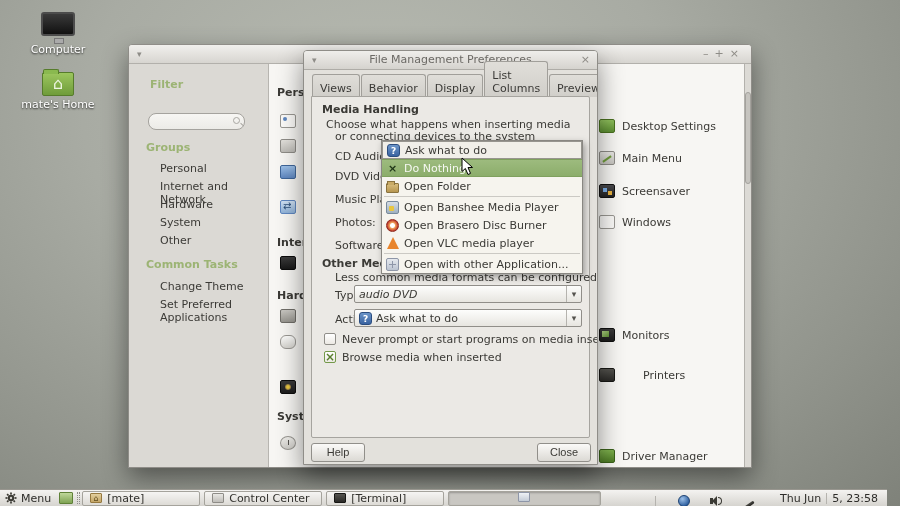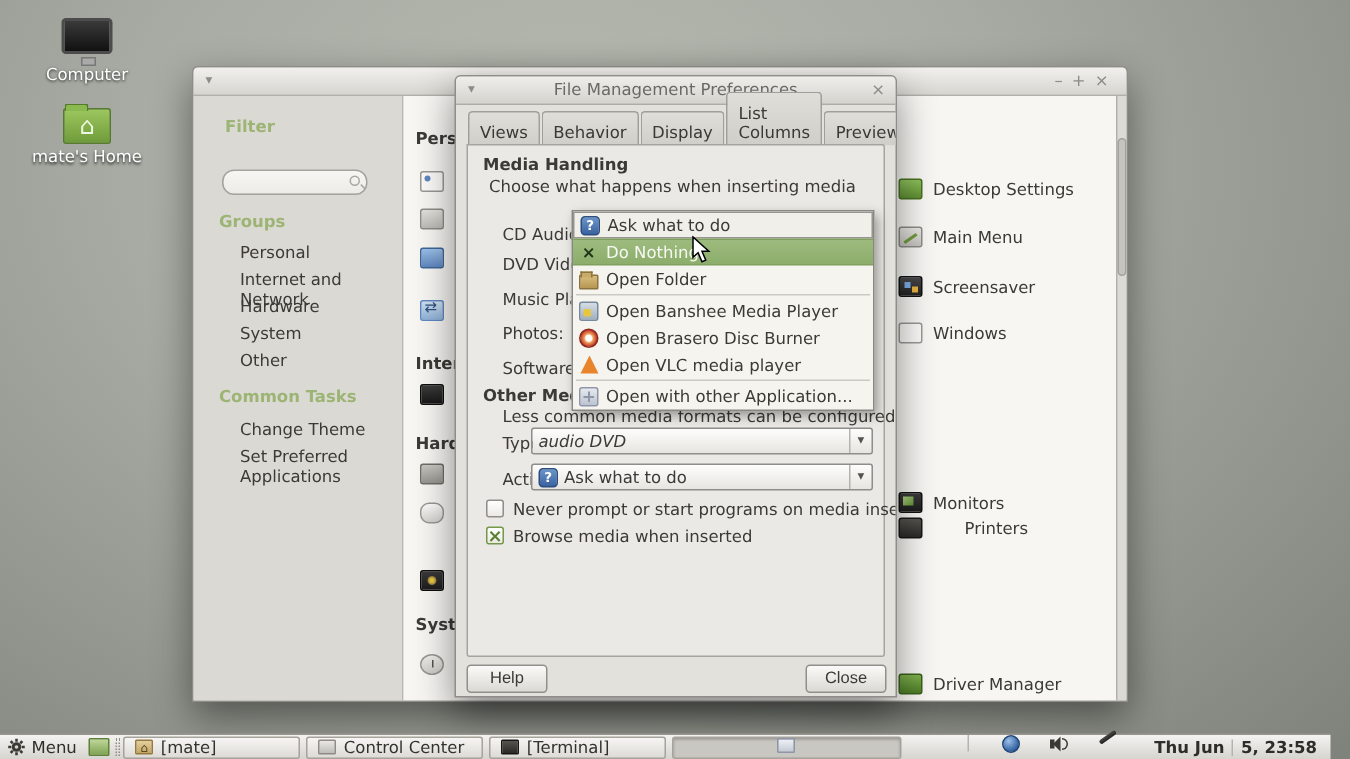--- a/index.html
+++ b/index.html
@@ -104,21 +104,21 @@
   .menu-btn { display:flex; align-items:center; gap:4px; padding:0 6px 0 5px; height:17px; }
   .showdesk { width:14px; height:12px; background:linear-gradient(#bfd79a,#7fa353); border:1px solid #5f8137; border-radius:1px; margin:0 2px; }
   .handle { width:3px; height:12px; margin:0 2px; border-left:1px dotted #8e8c87; border-right:1px dotted #8e8c87; }
   .task-btn { display:flex; align-items:center; gap:5px; height:15px; border:1px solid #a5a39c; border-radius:2px; background:linear-gradient(#f6f5f3,#dddbd6); padding:0 7px; margin-right:4px; min-width:118px; color:#33322e; }
   .task-btn.active { background:#c9c7c2; box-shadow:inset 0 1px 2px rgba(0,0,0,.25);flex-direction:column; }
   .tb-ic { width:12px; height:10px; border-radius:1px; flex:0 0 auto; }
   .tb-home { background:linear-gradient(#e3cf9e,#c4a667); border:1px solid #96793f; text-align:center; }
   .tb-cc { background:linear-gradient(#e9e8e4,#bfbdb8); border:1px solid #8e8c87; }
   .tb-term { background:linear-gradient(#55544f,#2b2a27); border:1px solid #171714; }
   .tb-fm { background:linear-gradient(#eef1f5,#c3cbd6); border:1px solid #8e96a8; }
-  .tray { margin-left:auto; display:flex; align-items:flex-start; gap:20px; padding-right:4px;font-weight:bold; }
+  .tray { margin-left:auto; display:flex; align-items:flex-end; gap:20px; padding-right:4px; }
   .tray-sep { width:1px; height:11px; background:#b5b3ae; margin-right:2px; }
   .tray-nm { width:12px; height:12px; border-radius:50%; background:radial-gradient(circle at 35% 30%, #9cc0e8, #2b5d9e 75%); border:1px solid #1d4273; }
   .tray-vol { position:relative; width:12px; height:12px; }
   .tray-vol::before { content:""; position:absolute; left:0; top:3px; width:3px; height:6px; background:#3a3933; }
   .tray-vol::after { content:""; position:absolute; left:2px; top:1px; border-top:5px solid transparent; border-bottom:5px solid transparent; border-right:5px solid #3a3933; }
   .tray-wave { position:absolute; left:8px; top:2px; width:4px; height:8px; border:1px solid #3a3933; border-left:none; border-radius:0 5px 5px 0; }
   .tray-pen { width:13px; height:3px; background:linear-gradient(#4a4944,#23221f); border-radius:2px; transform:rotate(-35deg); }
   .clock { display:flex; align-items:center; height:17px; }
   .clock .part { padding:0 5px; }
   .clock .divider { width:1px; height:11px; background:#b5b3ae; }
@@ -209,21 +209,21 @@
         <span>Screensaver</span>
       </div>
     <div class="iv-item" style="left:330px; top:151px;">
         <span class="mini mi-windows"></span>
         <span>Windows</span>
       </div>
     <div class="iv-item" style="left:330px; top:264px;">
         <span class="mini mi-monitors"></span>
         <span>Monitors</span>
       </div>
-    <div class="iv-item" style="left:330px; top:281px;gap:28px;">
+    <div class="iv-item" style="left:330px; top:304px;gap:28px;">
         <span class="mini mi-printers"></span>
         <span>Printers</span>
       </div>
     <div class="iv-item" style="left:330px; top:385px;">
         <span class="mini mi-driver"></span>
         <span>Driver Manager</span>
       </div>
 
   </div>
   <div class="cc-scroll">
@@ -243,20 +243,21 @@
     <div class="tab">Behavior</div>
     <div class="tab">Display</div>
     <div class="tab">List Columns</div>
     <div class="tab">Preview</div>
 
   </div>
 
   <div class="page">
     <div class="bold-lab" style="left:10px; top:6px;">Media Handling</div>
     <div class="lab" style="left:14px; top:21px;">Choose what happens when inserting media</div>
+    <div class="lab" style="left:23px; top:33px;">or connecting devices to the system</div>
 
     <div class="lab" style="left:23px; top:53px;">CD Audio:</div>
     <div class="lab" style="left:23px; top:73px;">DVD Video:</div>
     <div class="lab" style="left:23px; top:96px;">Music Player:</div>
     <div class="lab" style="left:23px; top:119px;">Photos:</div>
     <div class="lab" style="left:23px; top:142px;">Software:</div>
 
     <div class="bold-lab" style="left:10px; top:160px;">Other Media</div>
     <div class="lab" style="left:23px; top:174px;">Less common media formats can be configured here</div>
 

